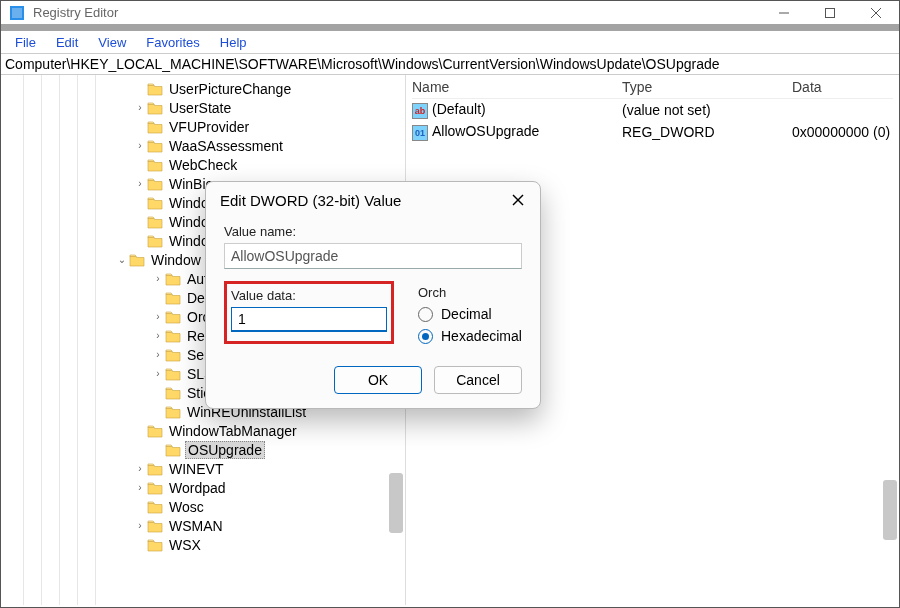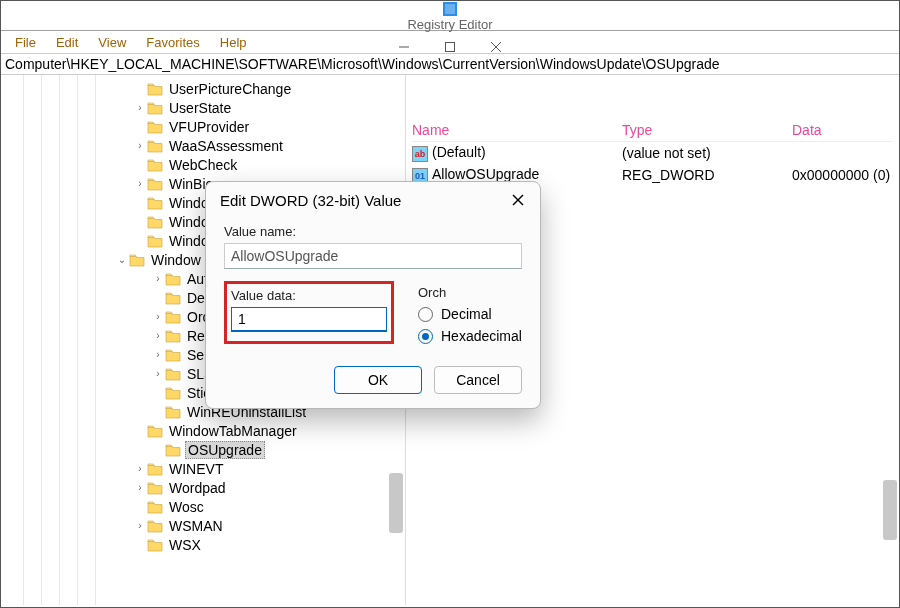--- a/index.html
+++ b/index.html
@@ -14,22 +14,21 @@
     overflow: hidden;
     position: relative;
     border: 1px solid #555;
   }
   
   .titlebar {
     display: flex;
     align-items: center;
     height: 30px;
     background: #fff;
-    border-bottom: 1px solid #a3a3a3;
-    flex-direction: column;
+    border-bottom: 7px solid #a3a3a3;
   }
   .titlebar .app-icon {
     width: 16px; height: 16px;
     margin: 0 8px;
     display: inline-block;
   }
   .titlebar .title {
     flex: 1;
     color: #666;
     font-size: 13px;
@@ -42,21 +41,21 @@
   }
   .win-btn svg { width: 10px; height: 10px; stroke: #555; stroke-width: 1; fill: none; }
   
   .menubar {
     display: flex;
     align-items: center;
     height: 22px;
     padding: 0 6px;
     gap: 4px;
     font-size: 13px;
-    color: #a16207;
+    color: #1d4ed8;
   }
   .menubar .menu-item { padding: 2px 8px; }
   
   .addressbar {
     border-top: 1px solid #ccc;
     border-bottom: 1px solid #ccc;
     padding: 2px 4px;
     font-size: 14px;
     white-space: nowrap;
     overflow: hidden;
@@ -108,25 +107,24 @@
   .guide {
     position: absolute;
     top: 0; bottom: 0;
     width: 1px;
     background: #e6e6e6;
   }
   
   .list-header {
     display: flex;
     font-size: 14px;
-    color: #ec4899;
+    color: #404040;
     height: 24px;
     align-items: center;
     border-bottom: 1px solid #eee;
-    margin-top: 43px;
   }
   .col-name { width: 210px; }
   .col-type { width: 170px; }
   .col-data { flex: 1; }
   .list-row {
     display: flex;
     align-items: center;
     height: 22px;
     font-size: 14px;
   }

